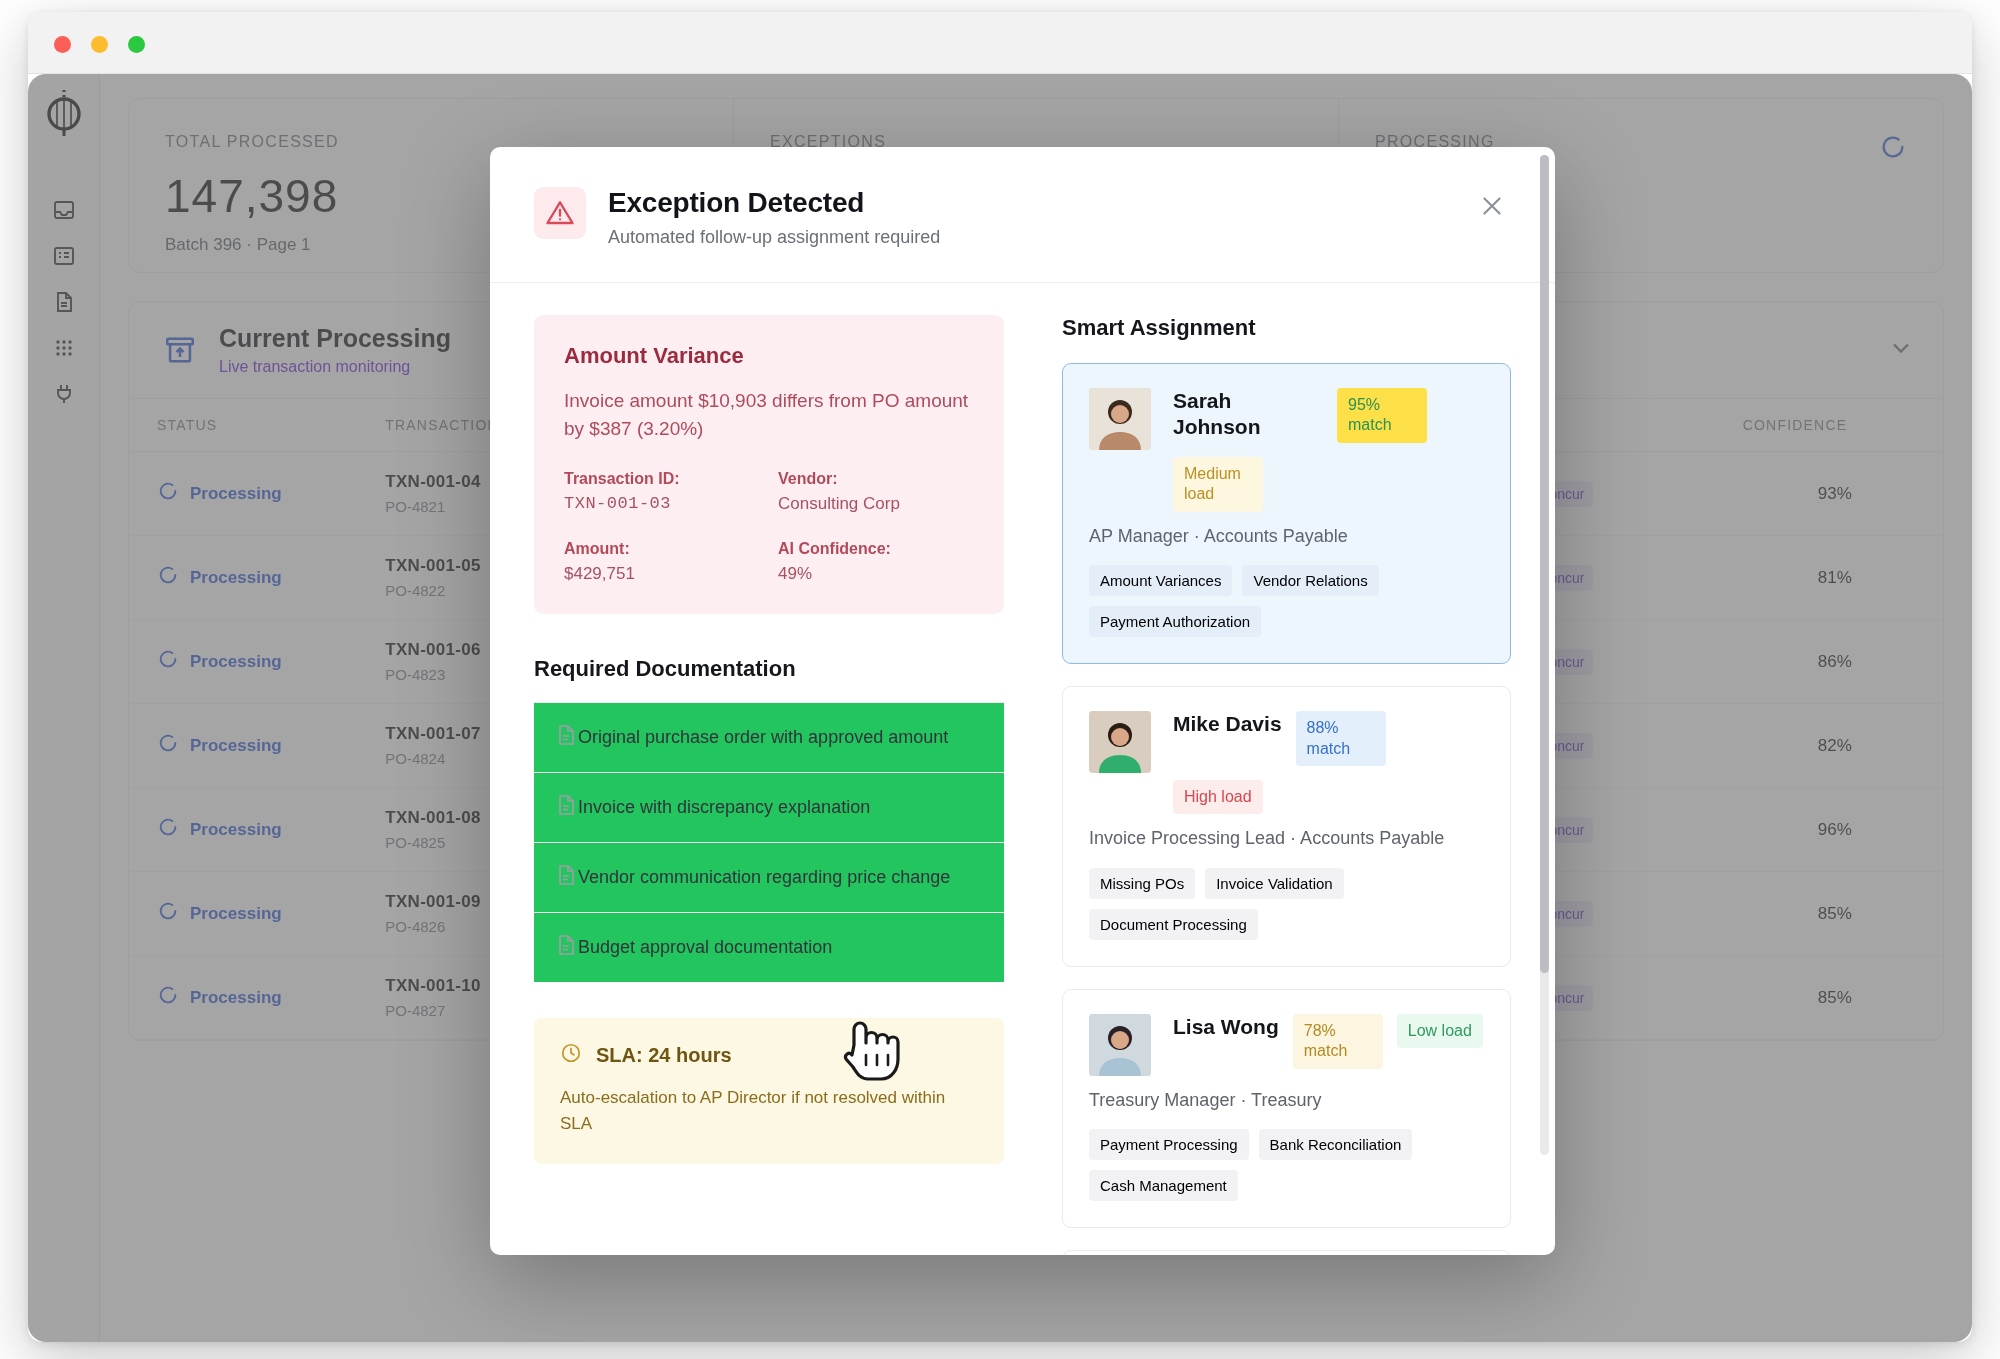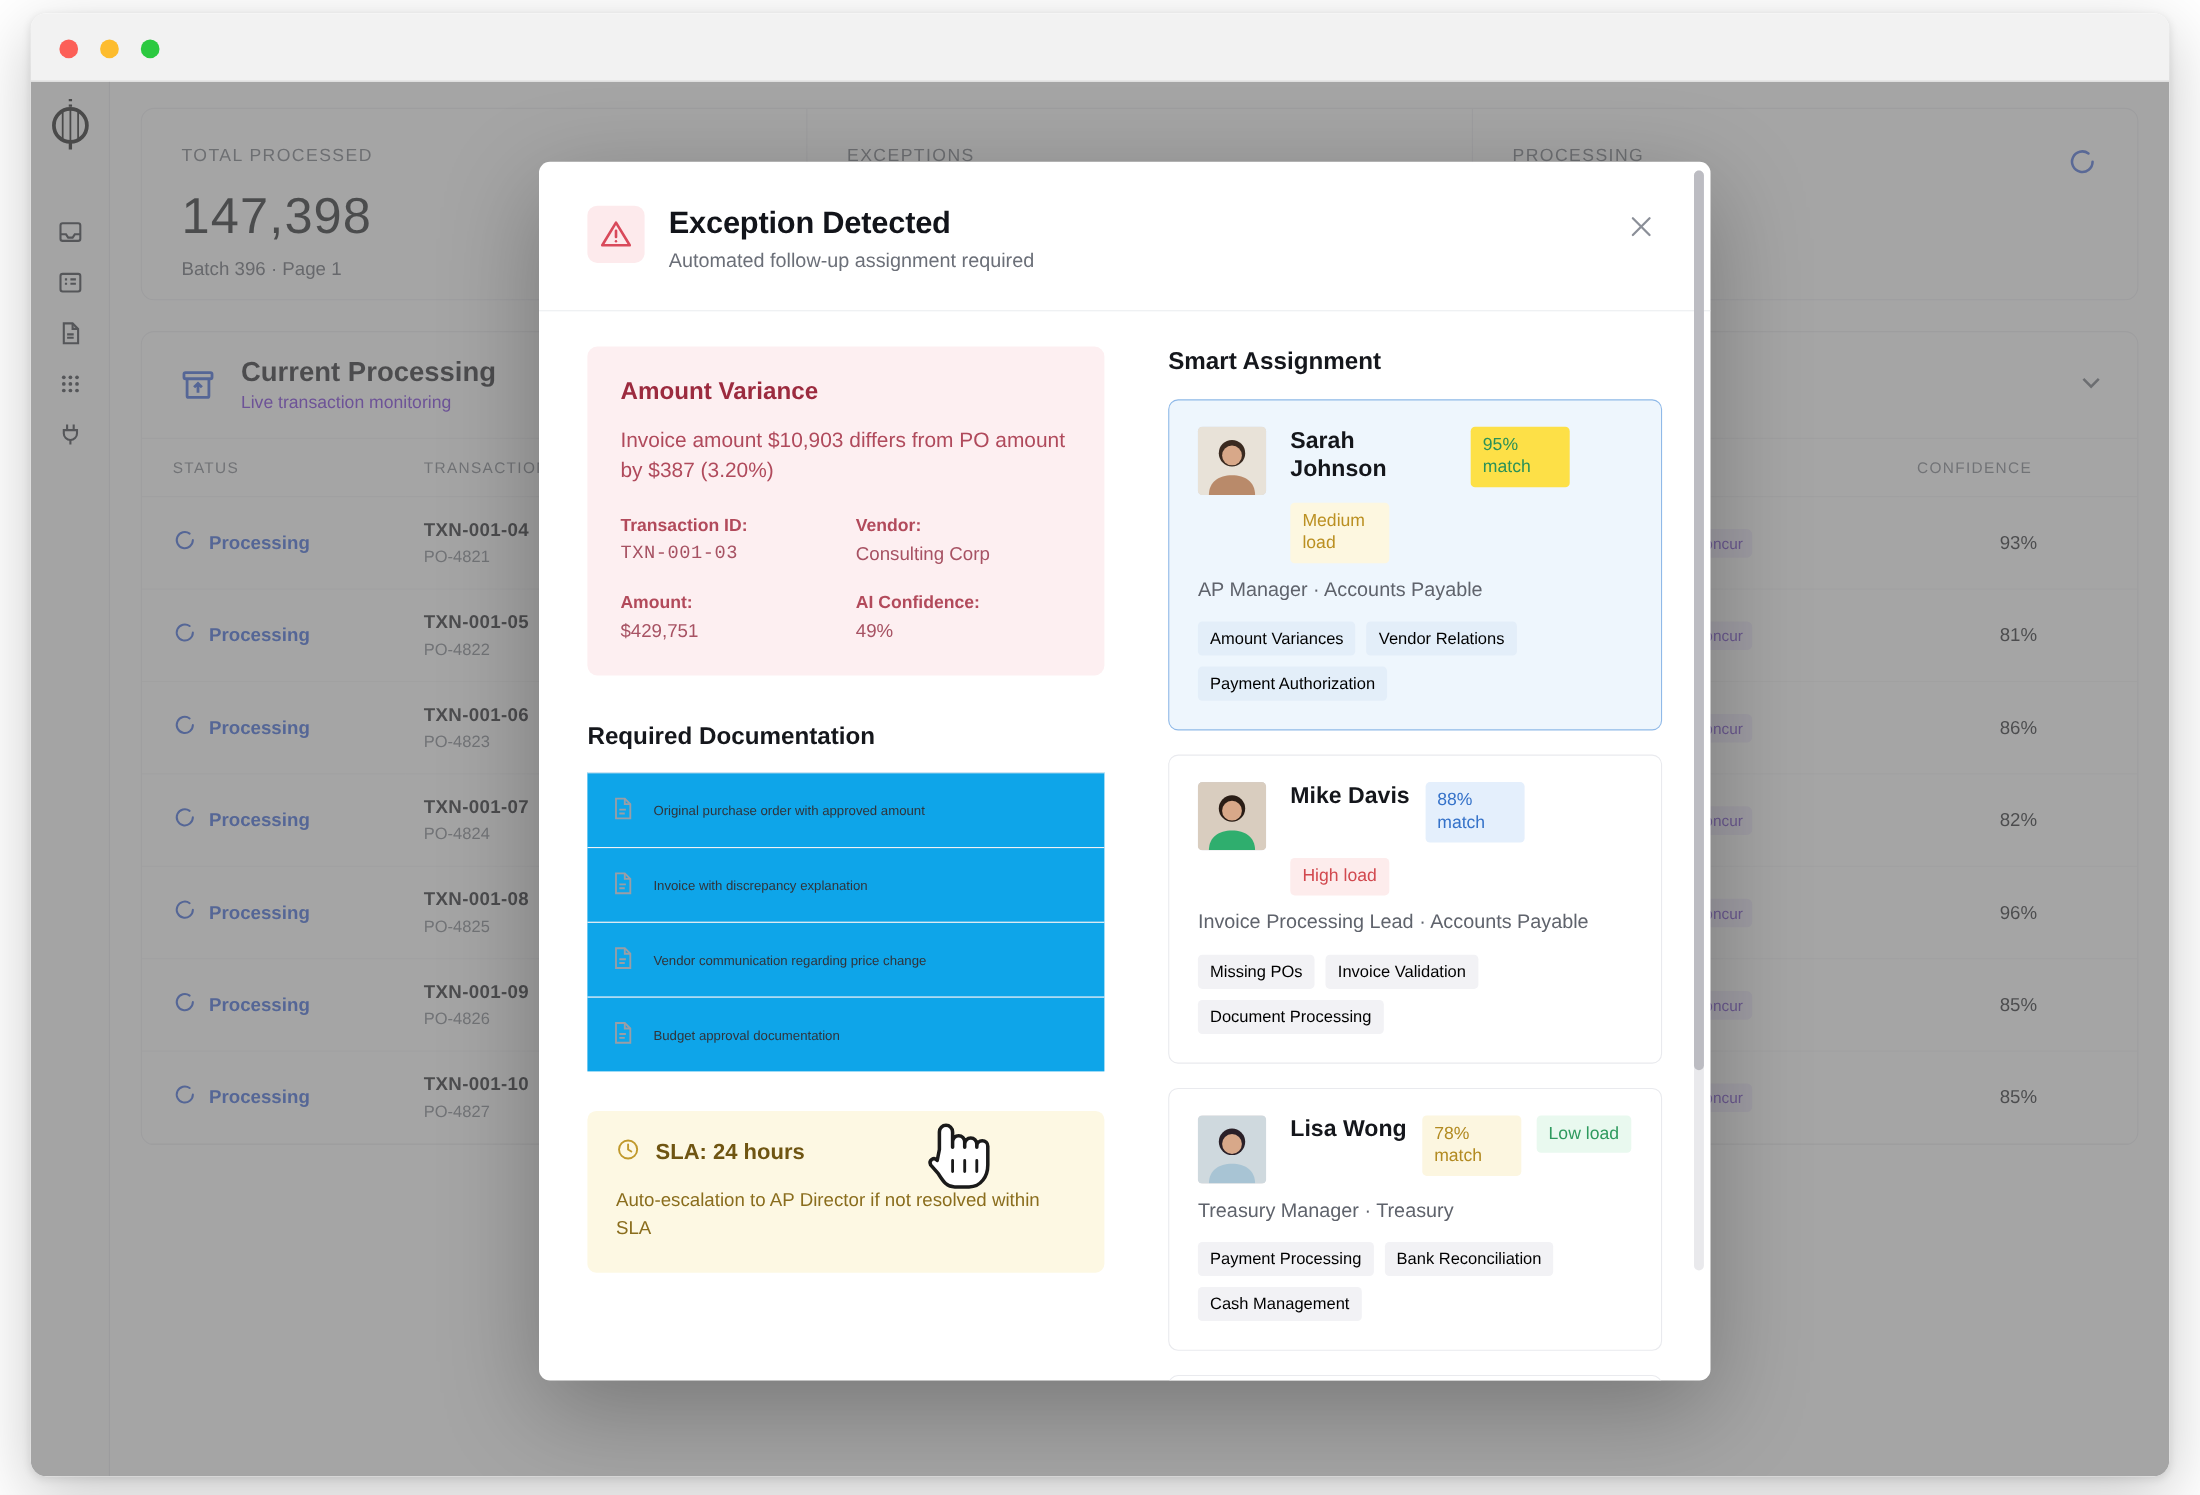--- a/index.html
+++ b/index.html
@@ -33,20 +33,21 @@
   .traffic.red    { left: 26px; background: #fc5f57; }
   .traffic.yellow { left: 63px; background: #fdbc2e; }
   .traffic.green  { left: 100px; background: #2bc940; }
 
   
   #backdrop {
     position: absolute; left: 0; top: 62px;
     width: 1944px; height: 1268px;
     background: #ffffff;
     overflow: hidden;
+    border-radius: 18px;
   }
   #backdrop-inner { position: absolute; inset: 0; }
   #scrim {
     position: absolute; inset: 0;
     background: rgba(110,110,110,0.62);
     z-index: 40;
   }
 
   
   #sidebar {
@@ -211,25 +212,25 @@
   .vg-label { font-size: 16px; font-weight: 700; color: #b24a5b; }
   .vg-value { font-size: 17px; color: #a75263; margin-top: 6px; }
   .vg-value.mono { font-family: "Liberation Mono", monospace; letter-spacing: 0.5px; }
 
   
   #docs-title {
     font-size: 22px; font-weight: 700; color: #15171c;
     margin-top: 42px;
   }
   .doc-row {
-    display: flex; align-items: center; gap: 16px;
-    background: #0ea5e9;
+    display: flex; align-items: center; 
+    background: #22c55e;
     border-top: 1px solid #f1f1f4;
     padding: 19px 20px;
-    font-size: 12px; color: #31343b;
+    font-size: 18px; color: #31343b;
   }
   .doc-row:first-of-type { margin-top: 20px; }
 
   
   #sla-box {
     margin-top: 36px;
     background: #fdf8e3;
     border-radius: 8px;
     padding: 24px 26px 28px 26px;
   }

